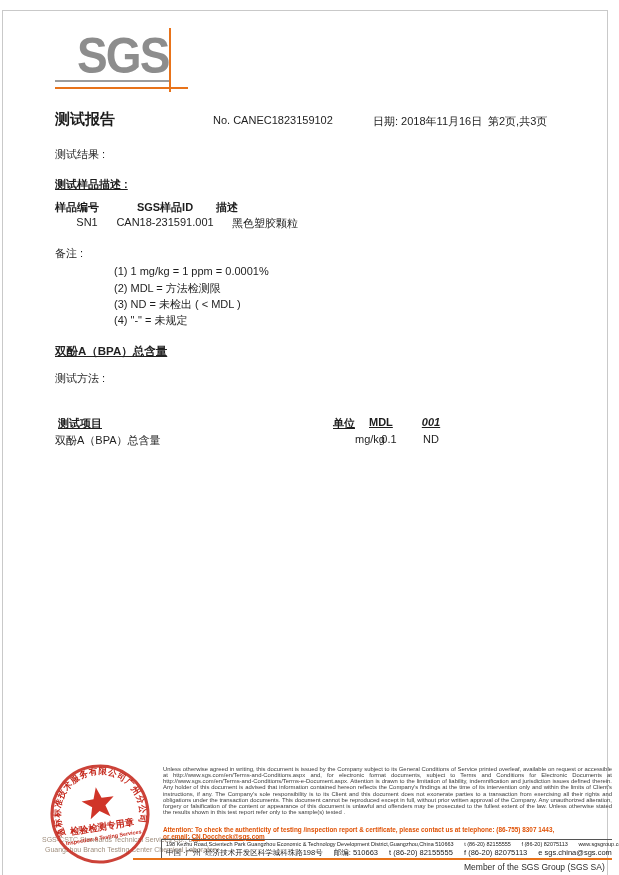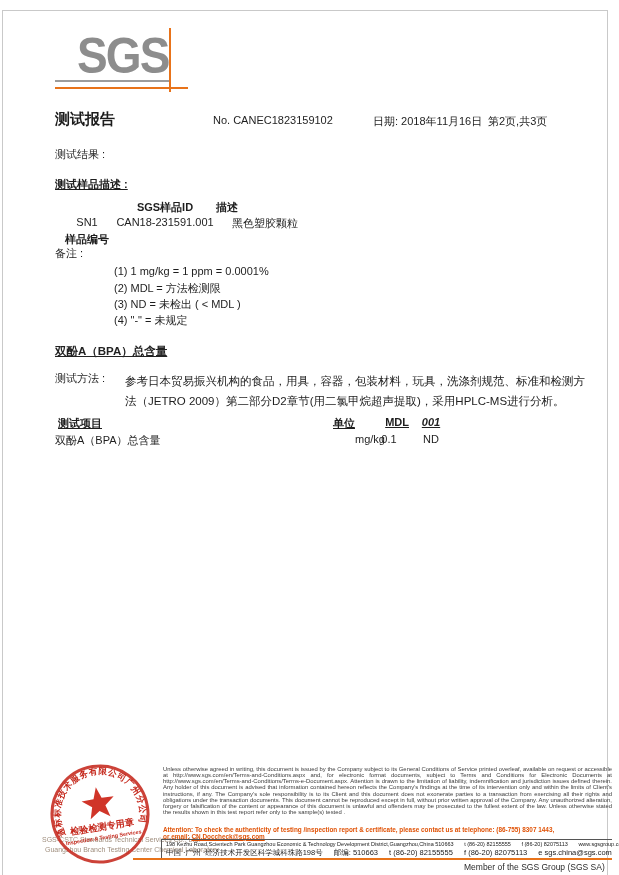--- a/index.html
+++ b/index.html
@@ -21,37 +21,37 @@
   .doc-title { left:55px; top:110px; font-size:15px; font-weight:bold; color:#1c1c1c;text-align:center; }
   .rep-no   { left:213px; top:114px; font-size:11px; }
   .rep-date { left:373px; top:114px; font-size:11px; }
   .rep-page { left:488px; top:114px; font-size:11px; }
   
   .t11 { font-size:11px; color:#1e1e1e; }
   .bold { font-weight:bold; }
   .und { text-decoration:underline; }
   .results-label { left:55px; top:147px; }
   .sample-title  { left:55px; top:177px; }
-  .sh1 { left:55px;  top:200px; width:64px; text-align:center;margin-top:32px; }
+  .sh1 { left:55px;  top:200px; width:64px; text-align:left; }
   .sh2 { left:128px; top:200px; width:74px; text-align:center; }
   .sh3 { left:216px; top:200px; }
   .sc1 { left:55px;  top:216px; width:64px; text-align:center; }
   .sc2 { left:116px; top:216px; width:98px; text-align:center; }
   .sc3 { left:232px; top:216px; }
   .notes-label { left:55px; top:246px; }
   .note0 { left:114px; top:265px; }
   .note1 { left:114px; top:281px; }
   .note2 { left:114px; top:297px; }
   .note3 { left:114px; top:313px; }
   .bpa-title { left:55px; top:344px; font-size:11.5px; }
   .method-label { left:55px; top:371px; }
   .method-text  { left:125px; top:371px; width:468px; font-size:11.5px; line-height:20px; }
   .rth1 { left:58px;  top:416px; }
   .rth2 { left:324px; top:416px; width:40px; text-align:center; }
-  .rth3 { left:369px; top:416px; width:40px; text-align:right; }
+  .rth3 { left:369px; top:416px; width:40px; text-align:left; }
   .rth4 { left:411px; top:416px; width:40px; text-align:center; font-style:italic; font-weight:bold; }
   .rtc1 { left:55px;  top:433px; }
   .rtc2 { left:324px; top:433px; width:40px; text-align:center;margin-left:26px; }
   .rtc3 { left:369px; top:433px; width:40px; text-align:center; }
   .rtc4 { left:411px; top:433px; width:40px; text-align:center; }
   
   .company1 { left:42px; top:836px; font-size:7px; color:#a08f7f; white-space:nowrap; }
   .company2 { left:45px; top:846px; font-size:7px; color:#a08f7f; white-space:nowrap; }
   .stamp { left:46px; top:762px; width:108px; height:104px; }
   .disclaimer { left:163px; top:766px; width:449px; font-size:5.9px; line-height:6.15px;
@@ -95,21 +95,20 @@
   <div class="abs sc3 t11">黑色塑胶颗粒</div>
 
   <div class="abs notes-label t11">备注 :</div>
   <div class="abs note0 t11">(1) 1 mg/kg = 1 ppm = 0.0001%</div>
   <div class="abs note1 t11">(2) MDL = 方法检测限</div>
   <div class="abs note2 t11">(3) ND = 未检出 ( &lt; MDL )</div>
   <div class="abs note3 t11">(4) "-" = 未规定</div>
 
   <div class="abs bpa-title bold und">双酚A（BPA）总含量</div>
   <div class="abs method-label t11">测试方法 :</div>
-  <div class="abs method-text">参考日本贸易振兴机构的食品，用具，容器，包装材料，玩具，洗涤剂规范、标准和检测方法（JETRO 2009）第二部分D2章节(用二氯甲烷超声提取)，采用HPLC-MS进行分析。</div>
 
   <div class="abs rth1 t11 bold und">测试项目</div>
   <div class="abs rth2 t11 bold und">单位</div>
   <div class="abs rth3 t11 bold und">MDL</div>
   <div class="abs rth4 t11 und">001</div>
   <div class="abs rtc1 t11">双酚A（BPA）总含量</div>
   <div class="abs rtc2 t11">mg/kg</div>
   <div class="abs rtc3 t11">0.1</div>
   <div class="abs rtc4 t11">ND</div>
 

